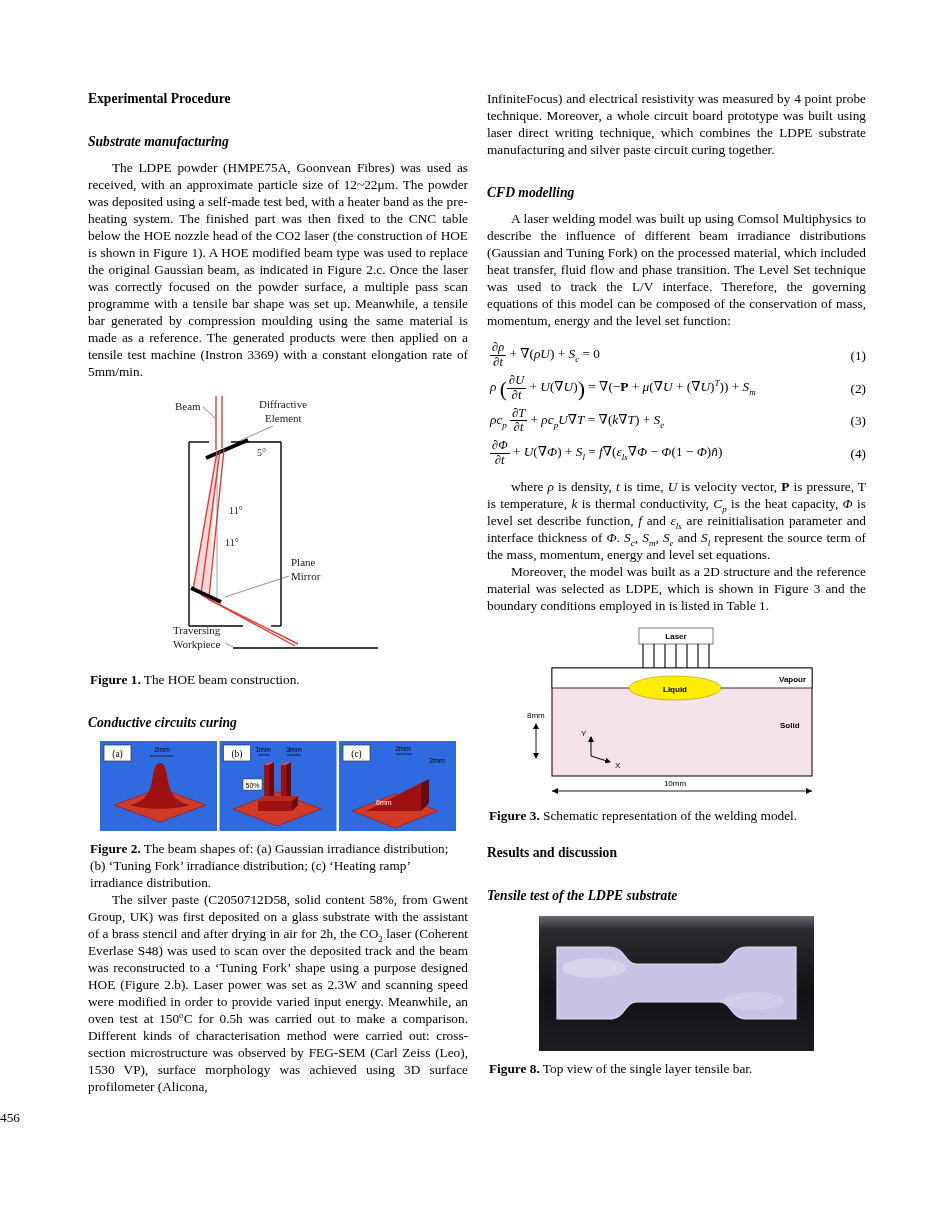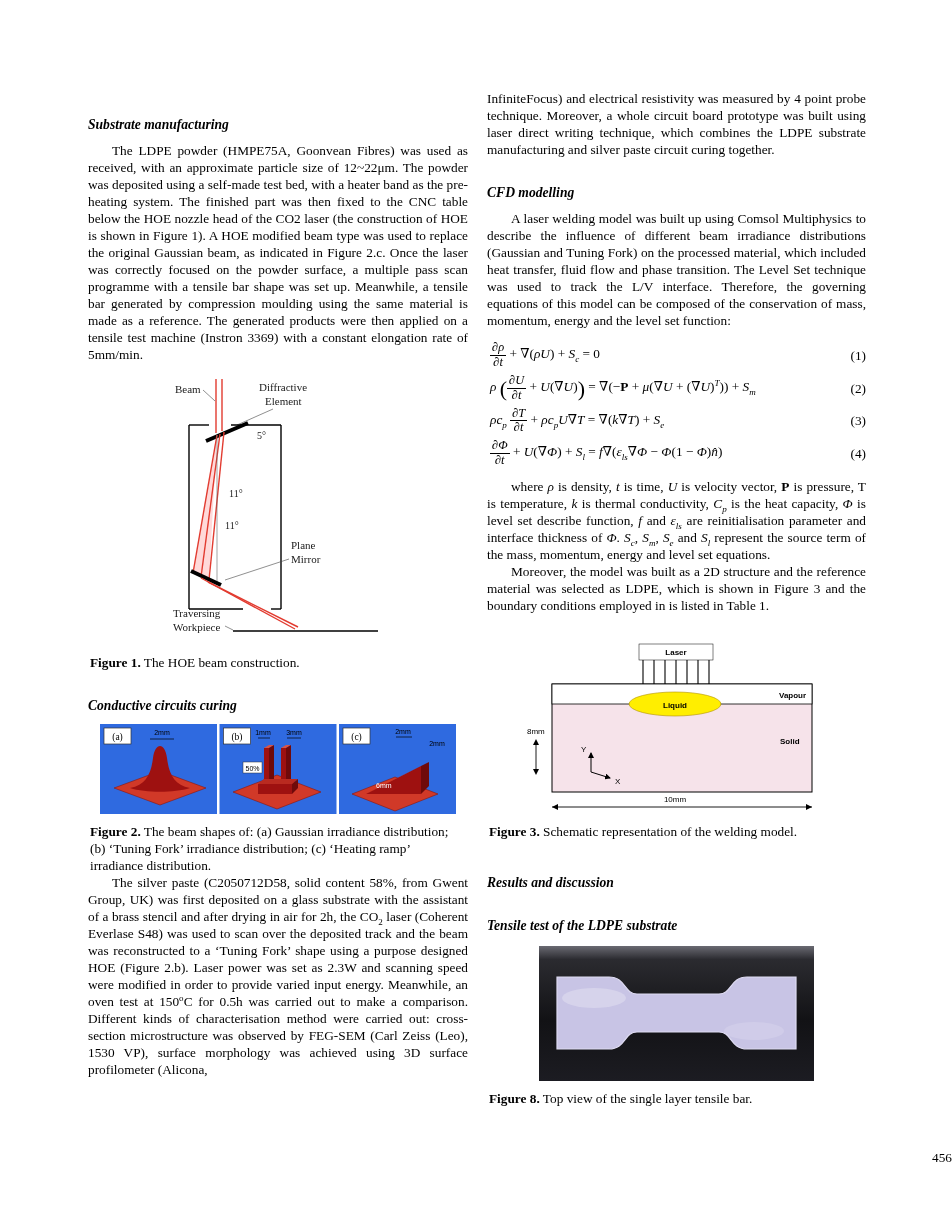--- a/index.html
+++ b/index.html
@@ -4,58 +4,59 @@
 <style>
   html,body{margin:0;padding:0;}
   body{width:952px;height:1232px;position:relative;background:#ffffff;color:#000;
        font-family:"Liberation Serif","DejaVu Serif",serif;overflow:hidden;}
   .page{position:absolute;inset:0;background:#fff;}
   .col{position:absolute;top:90px;width:380px;font-size:13.3px;line-height:17px;}
   #col-left{left:88px;}
   #col-right{left:487px;width:379px;}
   .sec-heading{font-size:13.6px;font-weight:bold;margin:0 0 9px 0;}
   .sub-heading{font-size:13.6px;font-weight:bold;font-style:italic;margin:26px 0 9px 0;}
-  h2.results{margin-top:34px;font-style:italic;}
+  h2.results{margin-top:20px;}
   p.body{text-align:justify;text-indent:24px;margin:0;}
   p.body.noindent{text-indent:0;}
   #para-silver{}
   .caption{margin:5px 2px 0 2px;}
   figure{margin:0;text-align:center;}
   #fig1{margin-top:14px;}
   #fig2{margin-top:10px;}
-  #fig3{margin-top:28px;text-decoration:underline;}
+  #fig3{margin-top:12px;text-decoration:underline;}
   #fig4{margin-top:12px;}
   .eqs{margin:12px 0 10px 0;}
   .eqrow{display:flex;align-items:center;margin:4px 0;}
   .eq{flex:1;text-align:left;padding-left:3px;}
   .eqnum{width:34px;text-align:right;}
   .frac{display:inline-flex;flex-direction:column;align-items:center;vertical-align:middle;
         line-height:1.12;font-size:12.4px;text-align:center;}
   .frac>span:first-child{border-bottom:1px solid #000;padding:0 2px;}
   .bp{font-size:165%;vertical-align:middle;font-weight:normal;}
   sub,sup{font-size:0.68em;line-height:0;}
-  .pagenum{position:absolute;top:1150px;left:0;right:0;text-align:right;font-size:13.3px;}
+  .pagenum{position:absolute;top:1110px;left:0;right:0;text-align:left;font-size:13.3px;}
   
   .flab{font-family:"Liberation Serif",serif;font-size:11px;fill:#1a1a1a;}
   .flabs{font-family:"Liberation Serif",serif;font-size:10px;fill:#1a1a1a;}
   .beam{stroke:#e23b30;stroke-width:1.4;}
   .thin{stroke:#444;stroke-width:0.6;}
   .plab{font-family:"Liberation Serif",serif;font-size:9.5px;fill:#000;}
   .dim{font-family:"Liberation Sans",sans-serif;font-size:7px;fill:#000;}
   .dimw{font-family:"Liberation Sans",sans-serif;font-size:7px;fill:#fff;}
   .f3b{font-family:"Liberation Sans",sans-serif;font-size:8px;font-weight:bold;fill:#000;}
   .f3t{font-family:"Liberation Sans",sans-serif;font-size:8px;fill:#000;}
 </style>
 </head>
 <body>
 
 <div class="page">
 
   <section class="col" id="col-left">
 
+    <h2 class="sec-heading">Experimental Procedure</h2>
     <h3 class="sub-heading">Substrate manufacturing</h3>
     <p class="body">The LDPE powder (HMPE75A, Goonvean Fibres) was used as received, with an approximate particle size of 12~22μm. The powder was deposited using a self-made test bed, with a heater band as the pre-heating system. The finished part was then fixed to the CNC table below the HOE nozzle head of the CO2 laser (the construction of HOE is shown in Figure 1). A HOE modified beam type was used to replace the original Gaussian beam, as indicated in Figure 2.c. Once the laser was correctly focused on the powder surface, a multiple pass scan programme with a tensile bar shape was set up. Meanwhile, a tensile bar generated by compression moulding using the same material is made as a reference. The generated products were then applied on a tensile test machine (Instron 3369) with a constant elongation rate of 5mm/min.</p>
 
     <figure id="fig1">
       <svg viewBox="0 0 210 268" width="210" height="268">
 
         <text x="2" y="16" class="flab">Beam</text>
         <line x1="30" y1="13" x2="42" y2="24" class="thin"></line>
 
         <g>

